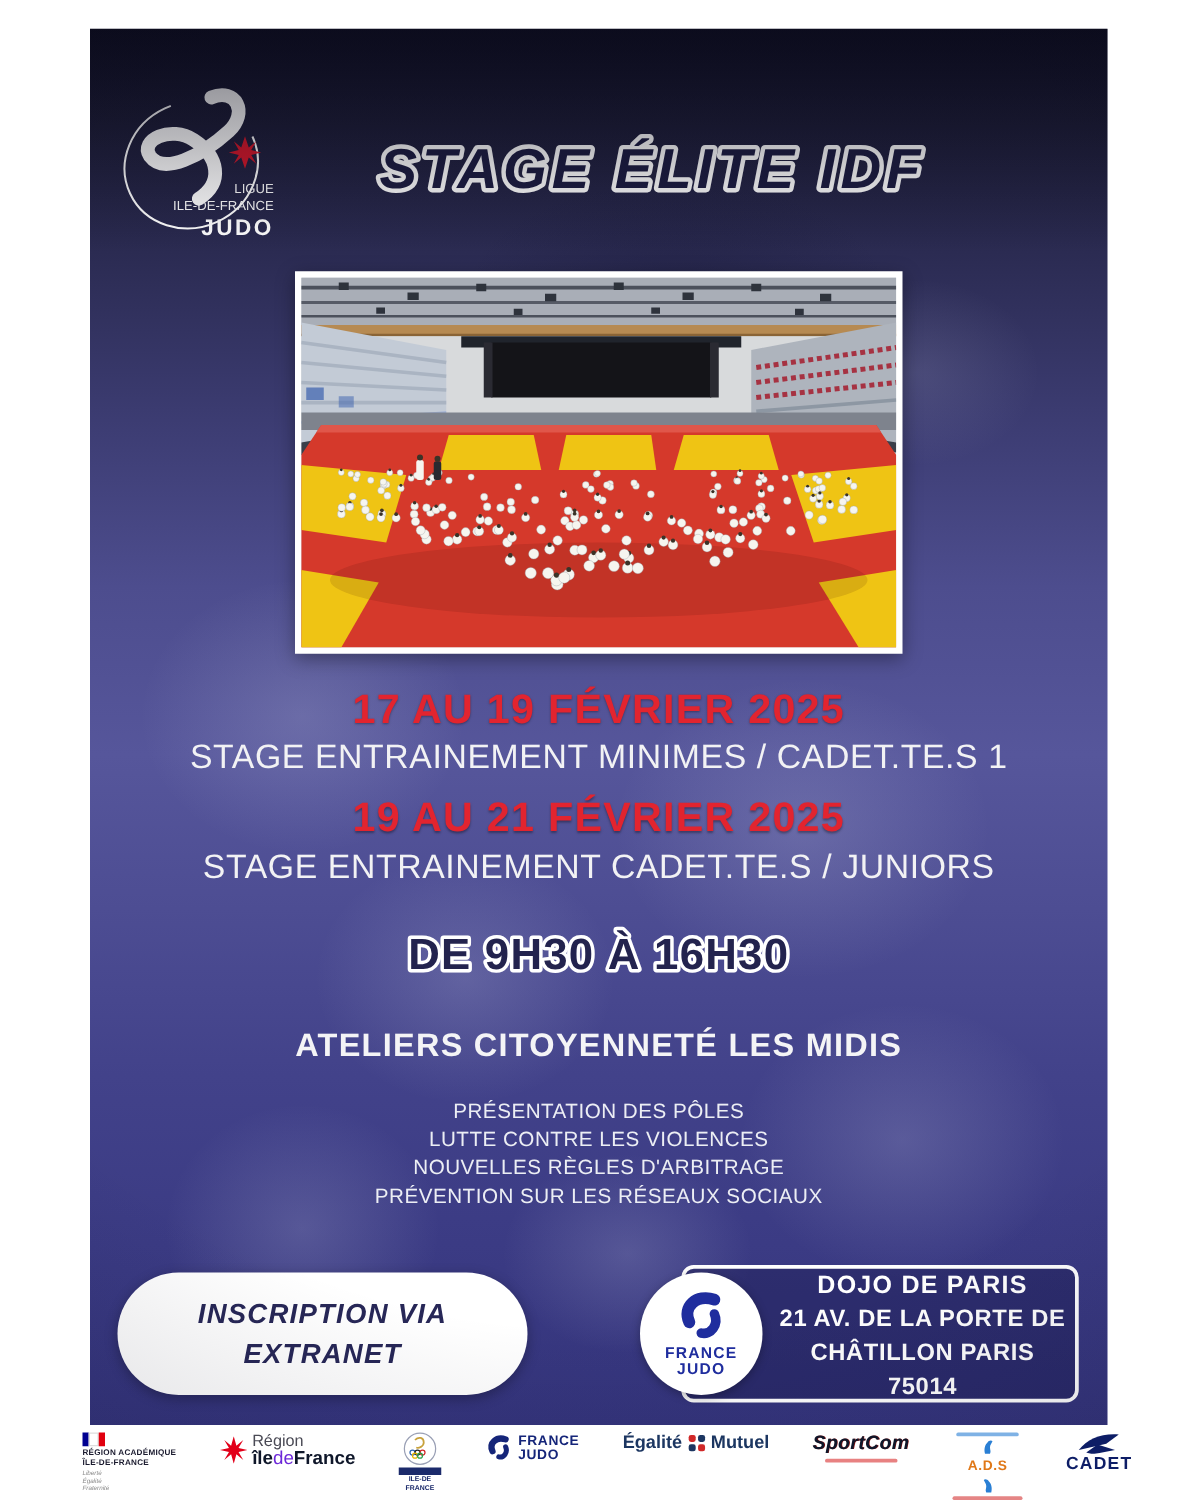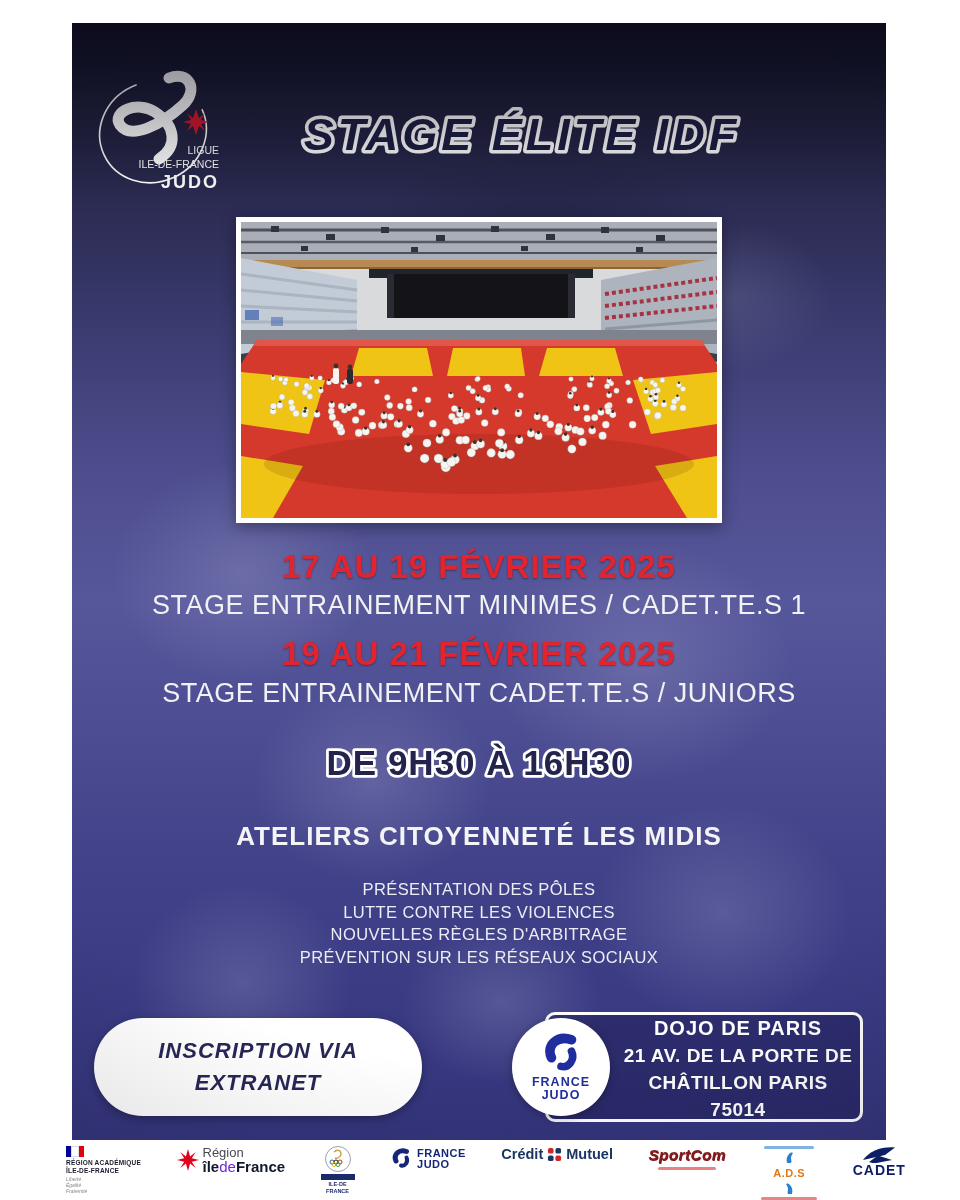--- a/index.html
+++ b/index.html
@@ -108,21 +108,21 @@
 
   .cros-circle { width:26px; height:26px; border-radius:50%; border:1.5px solid #9aa0b5; position:relative; }
   .cros-bar { width:34px; height:6px; background:#1b2a6b; margin-top:2px; }
   .cros-label { font-size:5.5px; color:#1b2a6b; font-weight:bold; line-height:6px; margin-top:1px; text-align:center; }
 
   .fj-footer { flex-direction:row; gap:5px; }
   .fj-footer .t { color:#152579; font-weight:bold; font-size:11px; line-height:11.5px; letter-spacing:.5px; }
 
   .cm-row { display:flex; align-items:center; gap:4px; color:#1c3661; font-weight:bold; font-size:14.5px; }
 
-  .sc-name { color:#7f1d1d; font-weight:bold; font-style:italic; font-size:15.5px; letter-spacing:.3px;
+  .sc-name { color:#0f172a; font-weight:bold; font-style:italic; font-size:15.5px; letter-spacing:.3px;
     text-shadow:.5px .5px 0 #8a0f0f; }
   .sc-sub { width:58px; height:3px; background:#d61a1a; opacity:.55; margin-top:3px; border-radius:2px; }
 
   .ads-top { width:50px; height:3px; background:#2a7fd4; opacity:.6; border-radius:2px; margin-bottom:2px; }
   .ads-mid { display:flex; align-items:center; gap:3px;flex-direction:column; }
   .ads-name { color:#e07818; font-weight:bold; font-size:11px; letter-spacing:.5px; }
   .ads-bot { width:56px; height:3px; background:#cf2020; opacity:.55; border-radius:2px; margin-top:2px; }
   .ads-bot2 { width:56px; height:2px; background:#2a7fd4; opacity:.5; border-radius:2px; margin-top:1px; }
 
   .mz-name { color:#0d1d66; font-weight:bold; font-size:14px; letter-spacing:1px; line-height:14px; }
@@ -557,21 +557,21 @@
         <path d="M33,20 C37,29 30,38 22,36" fill="none" stroke="#152579" stroke-width="8" stroke-linecap="round"></path>
       </svg>
       <div>
         <div class="t">FRANCE</div>
         <div class="t">JUDO</div>
       </div>
     </div>
 
     <div class="flogo">
       <div class="cm-row">
-        <span>Crédit</span>
+        <span>Égalité</span>
         <svg width="15" height="15" viewBox="0 0 16 16">
           <rect x="1" y="1" width="6" height="6" rx="2" fill="#d02828"></rect>
           <rect x="9" y="1" width="6" height="6" rx="2" fill="#1c3661"></rect>
           <rect x="1" y="9" width="6" height="6" rx="2" fill="#1c3661"></rect>
           <rect x="9" y="9" width="6" height="6" rx="2" fill="#d02828"></rect>
         </svg>
         <span>Mutuel</span>
       </div>
     </div>
 

